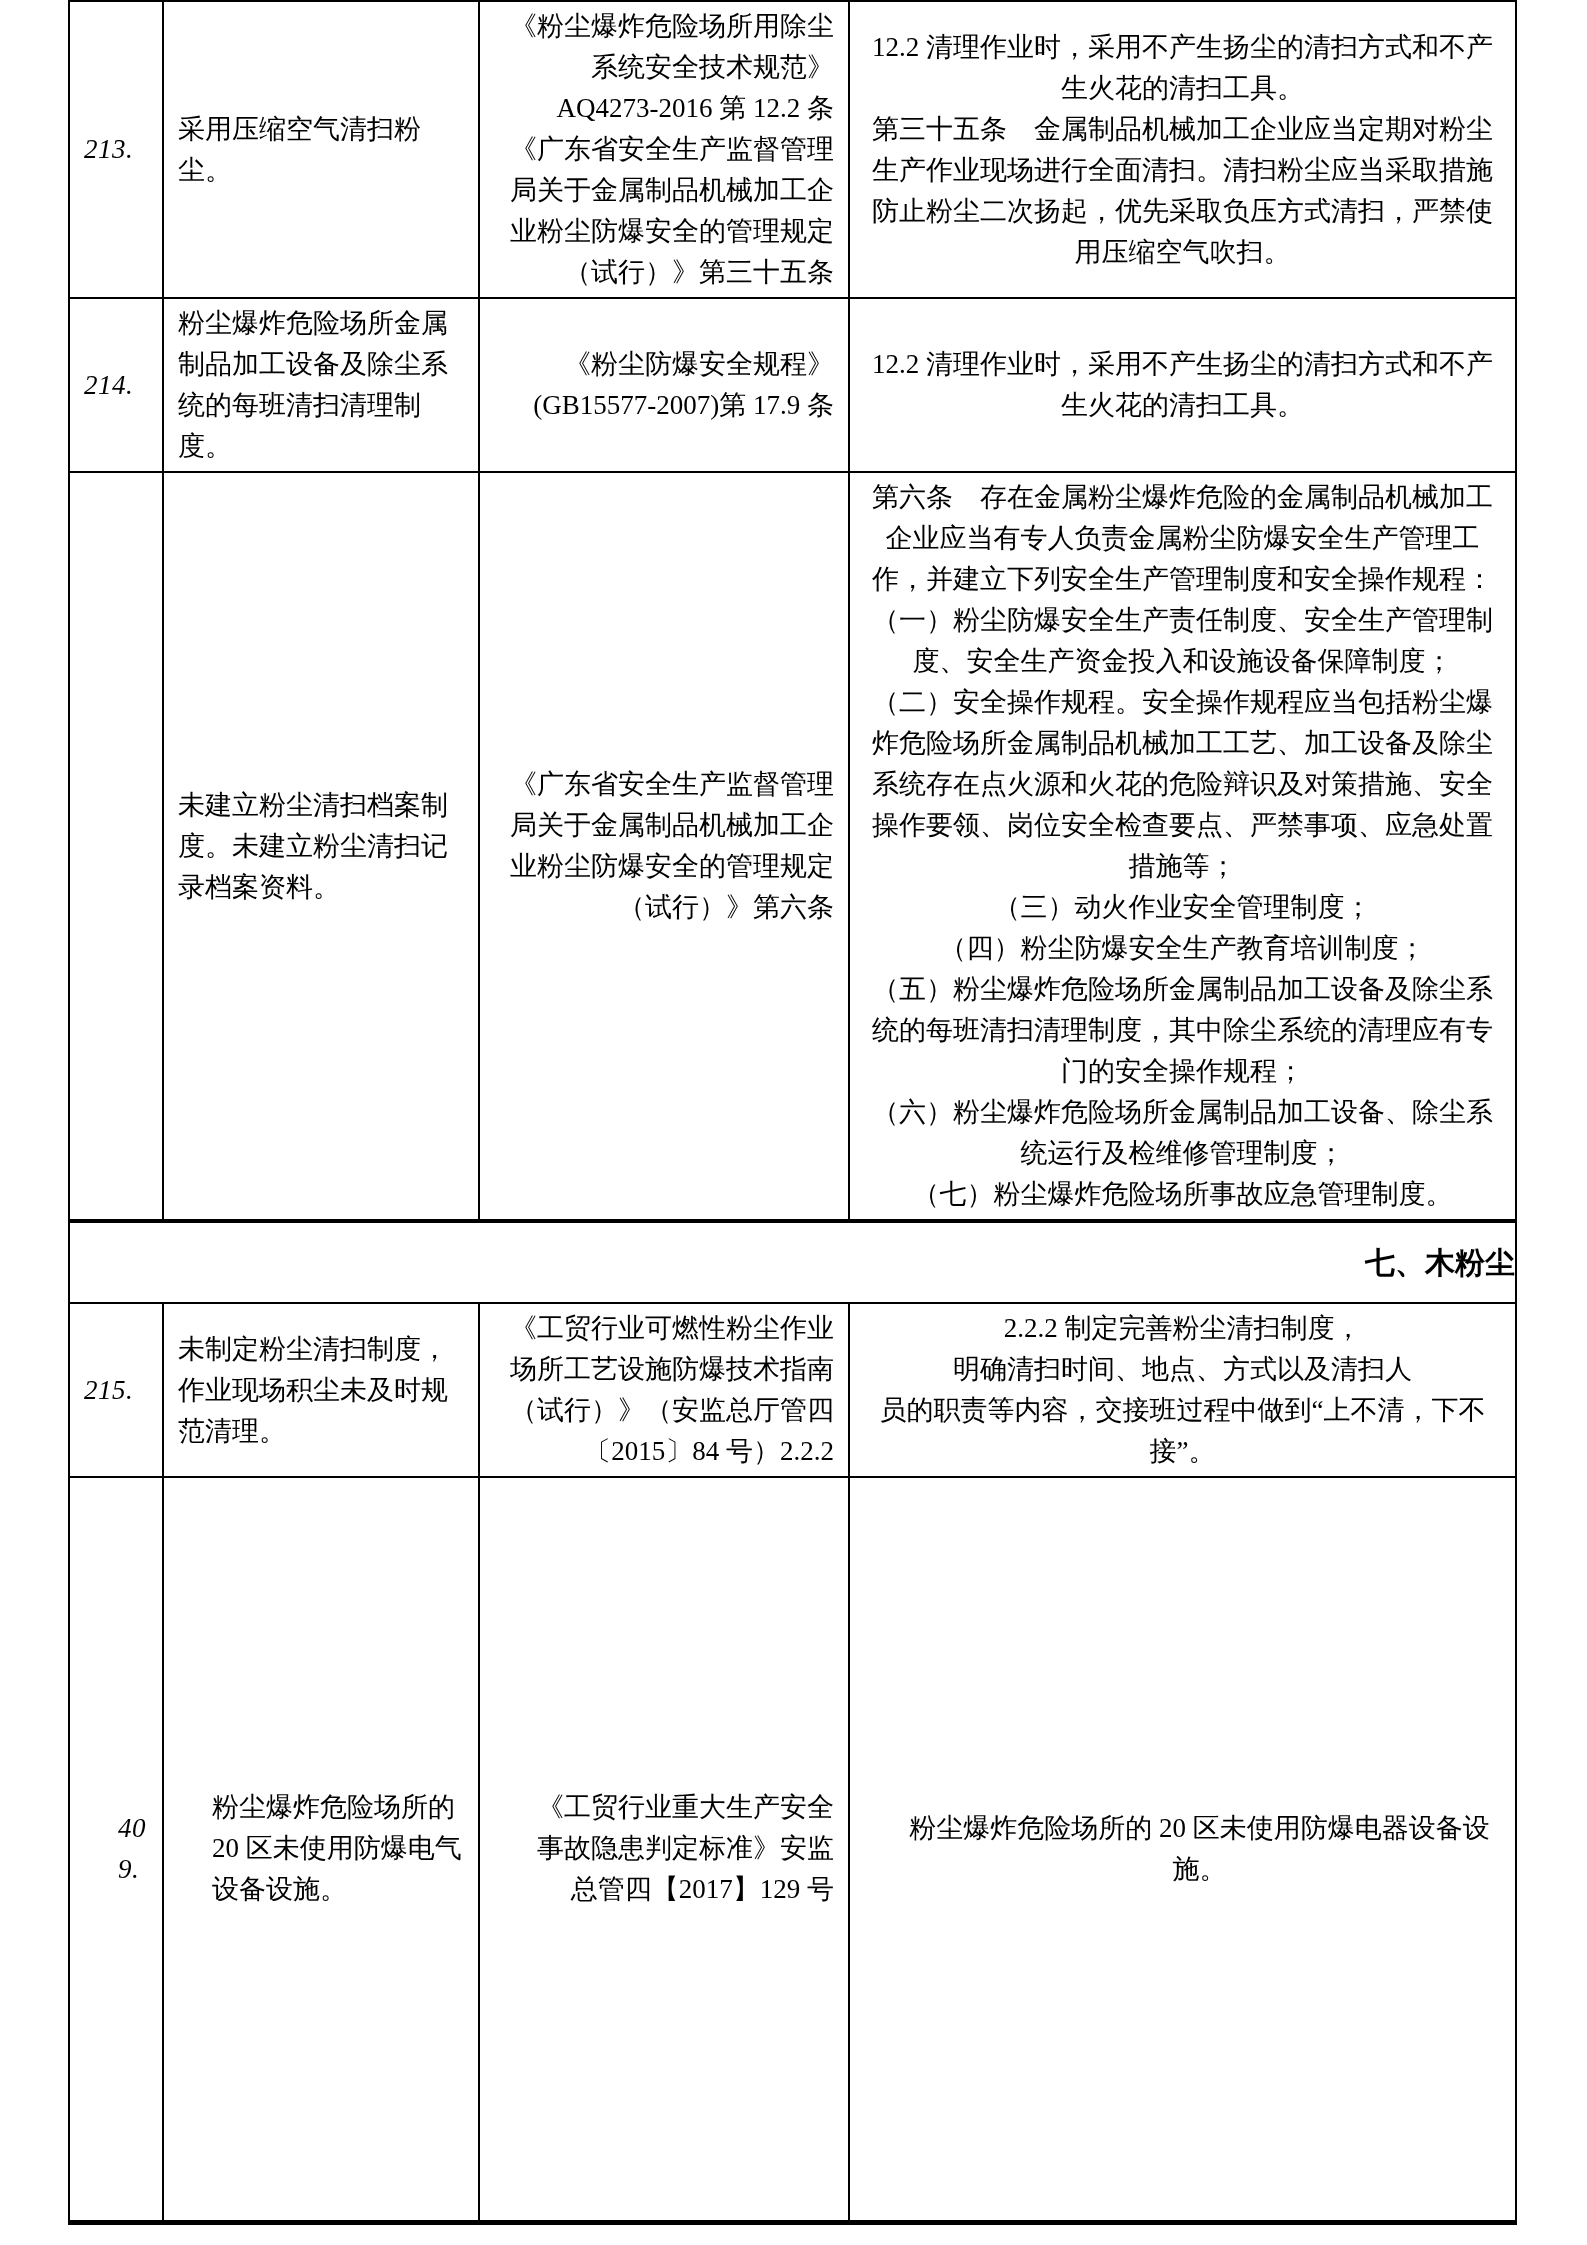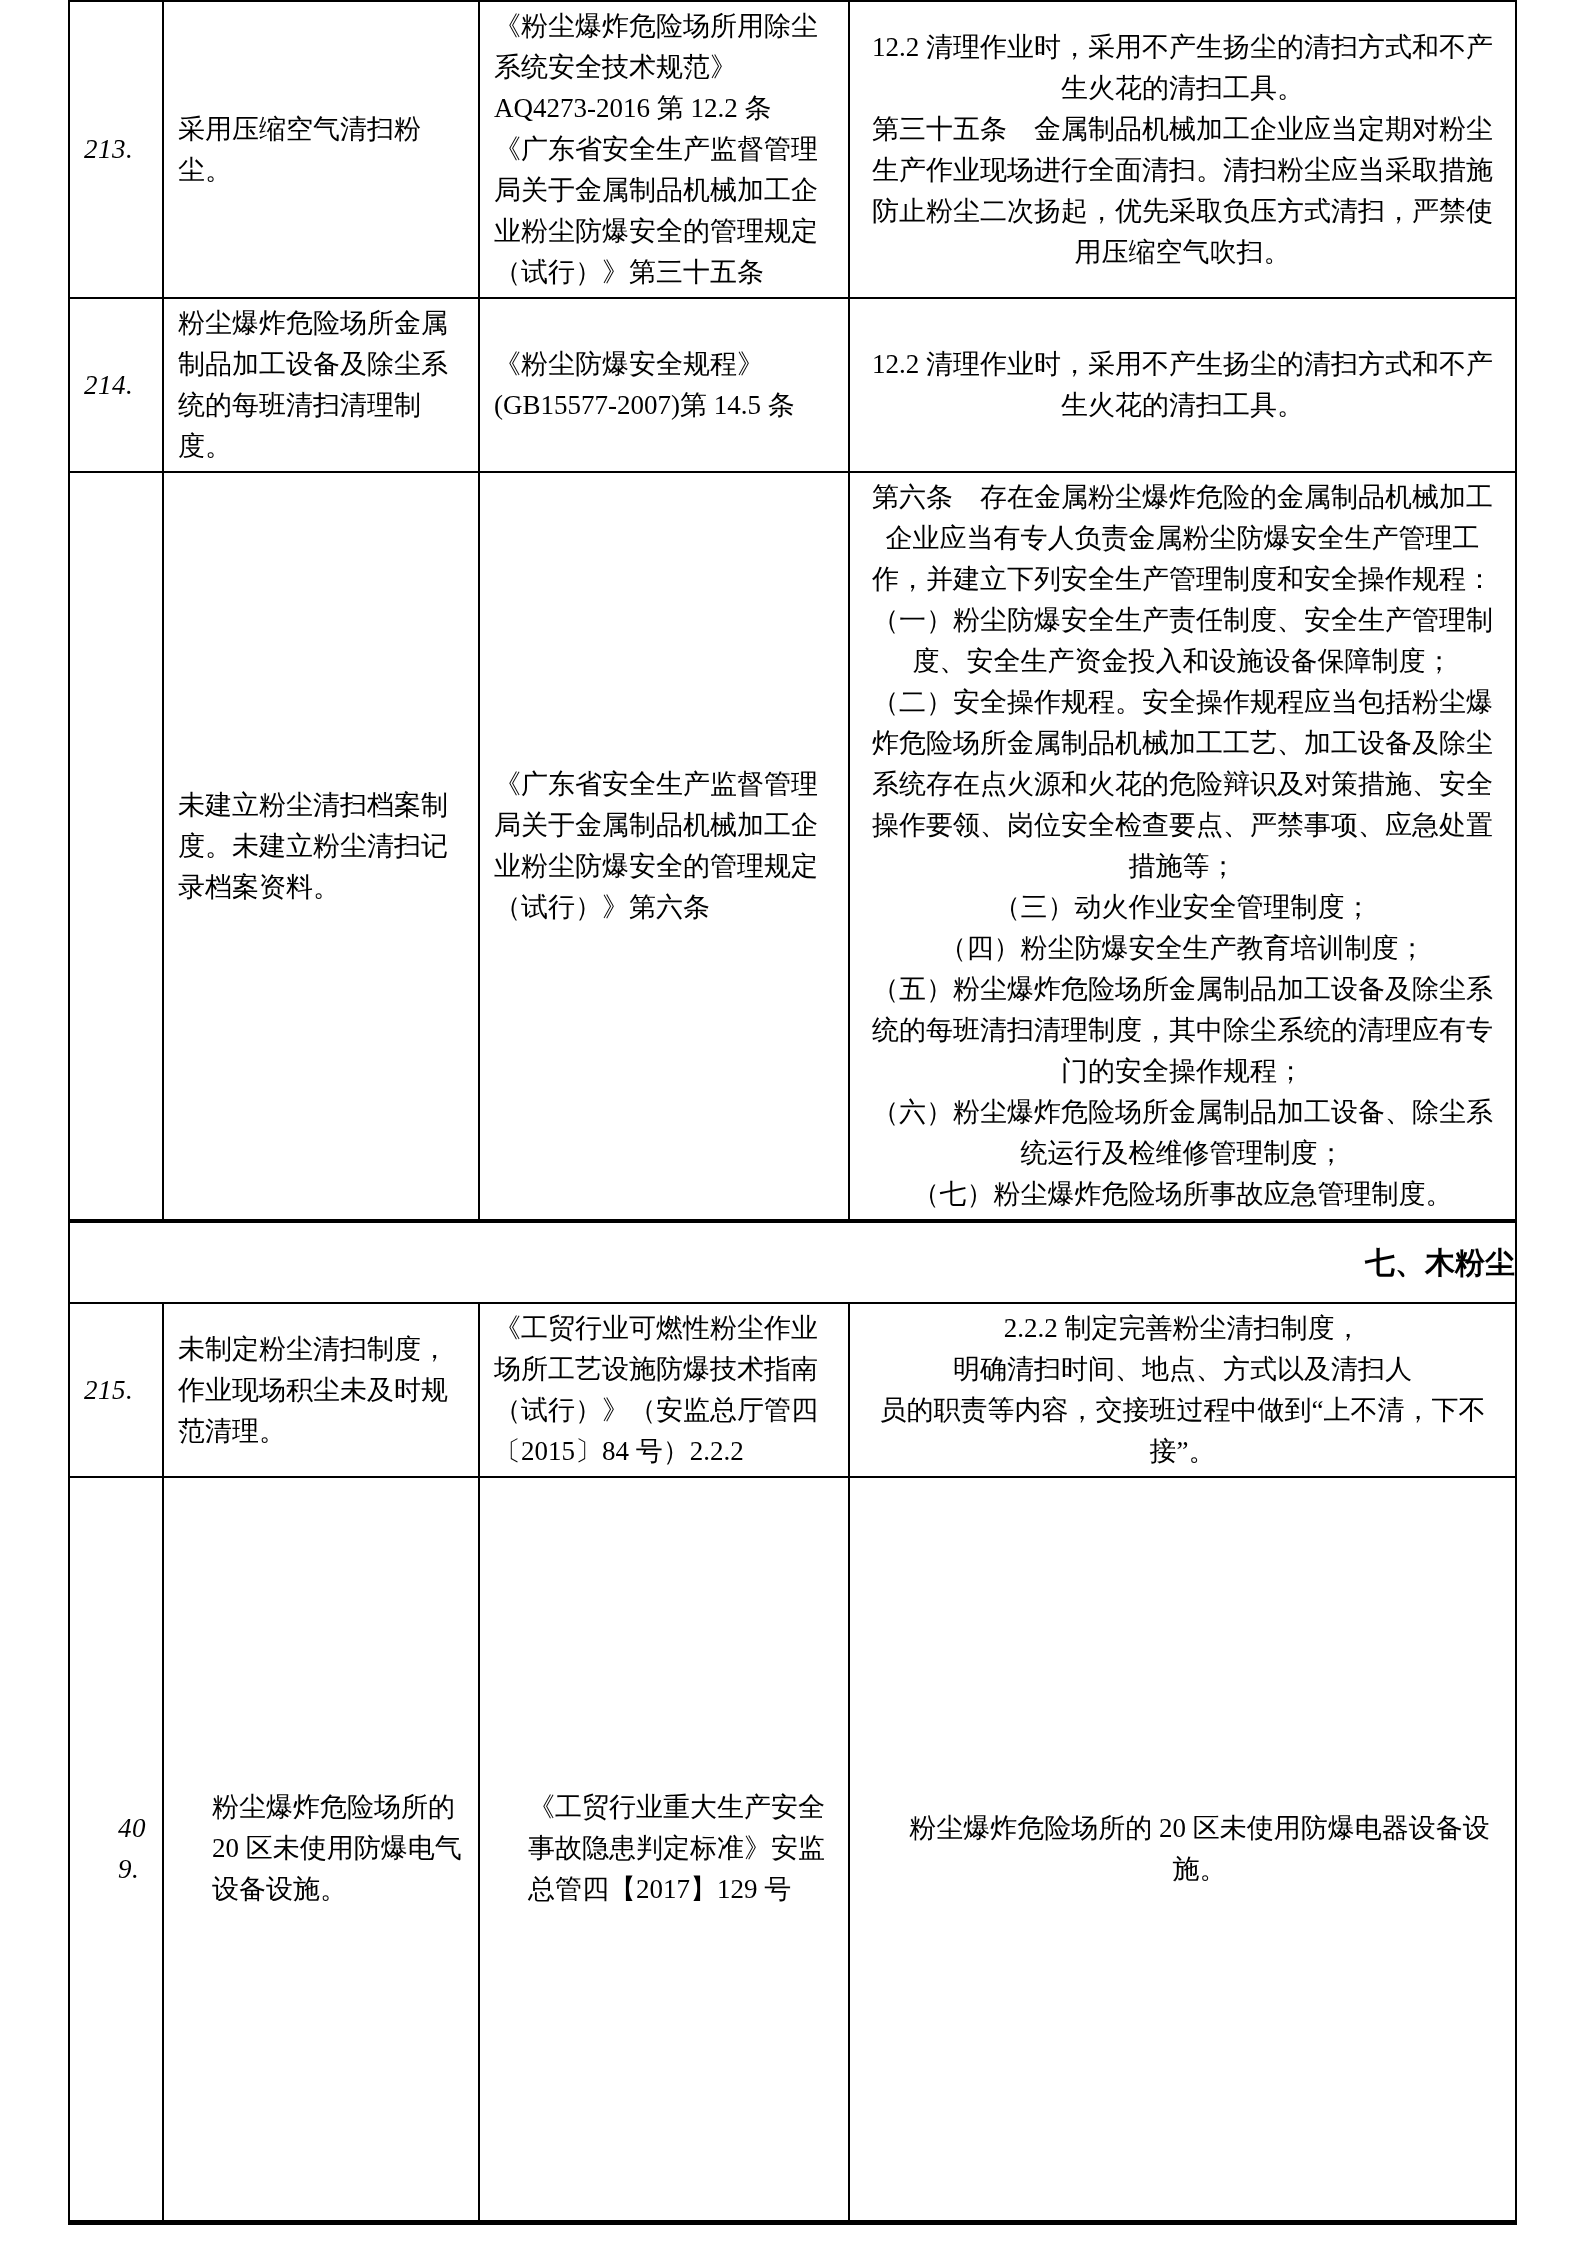--- a/index.html
+++ b/index.html
@@ -43,20 +43,21 @@
     font-size: 28px;
     padding: 0 2px;
     letter-spacing: 0.5px;
     font-style: italic;
   }
   td.cell-issue {
     padding: 4px 16px;
   }
   td.cell-basis {
     padding: 4px 12px;
+    text-align: right;
   }
   td.cell-provision {
     padding: 4px 14px 4px 18px;
     text-align: center;
   }
   tr.section-row td {
     font-weight: bold;
     text-align: right;
     font-size: 30px;
     border-top: 4px solid #000000;
@@ -85,21 +86,21 @@
         <td class="cell-basis">《粉尘爆炸危险场所用除尘系统安全技术规范》
 AQ4273-2016 第 12.2 条
 《广东省安全生产监督管理局关于金属制品机械加工企业粉尘防爆安全的管理规定（试行）》第三十五条</td>
         <td class="cell-provision">12.2 清理作业时，采用不产生扬尘的清扫方式和不产生火花的清扫工具。
 第三十五条　金属制品机械加工企业应当定期对粉尘生产作业现场进行全面清扫。清扫粉尘应当采取措施防止粉尘二次扬起，优先采取负压方式清扫，严禁使用压缩空气吹扫。</td>
       </tr>
       <tr style="height:172px">
         <td class="cell-num">214.</td>
         <td class="cell-issue">粉尘爆炸危险场所金属制品加工设备及除尘系统的每班清扫清理制度。</td>
         <td class="cell-basis">《粉尘防爆安全规程》
-(GB15577-2007)第 14.5 条</td>
+(GB15577-2007)第 17.9 条</td>
         <td class="cell-provision">12.2 清理作业时，采用不产生扬尘的清扫方式和不产生火花的清扫工具。</td>
       </tr>
       <tr style="height:748px">
         <td class="cell-num"></td>
         <td class="cell-issue">未建立粉尘清扫档案制度。未建立粉尘清扫记录档案资料。</td>
         <td class="cell-basis">《广东省安全生产监督管理局关于金属制品机械加工企业粉尘防爆安全的管理规定（试行）》第六条</td>
         <td class="cell-provision">第六条　存在金属粉尘爆炸危险的金属制品机械加工企业应当有专人负责金属粉尘防爆安全生产管理工作，并建立下列安全生产管理制度和安全操作规程：
 （一）粉尘防爆安全生产责任制度、安全生产管理制度、安全生产资金投入和设施设备保障制度；
 （二）安全操作规程。安全操作规程应当包括粉尘爆炸危险场所金属制品机械加工工艺、加工设备及除尘系统存在点火源和火花的危险辩识及对策措施、安全操作要领、岗位安全检查要点、严禁事项、应急处置措施等；
 （三）动火作业安全管理制度；

